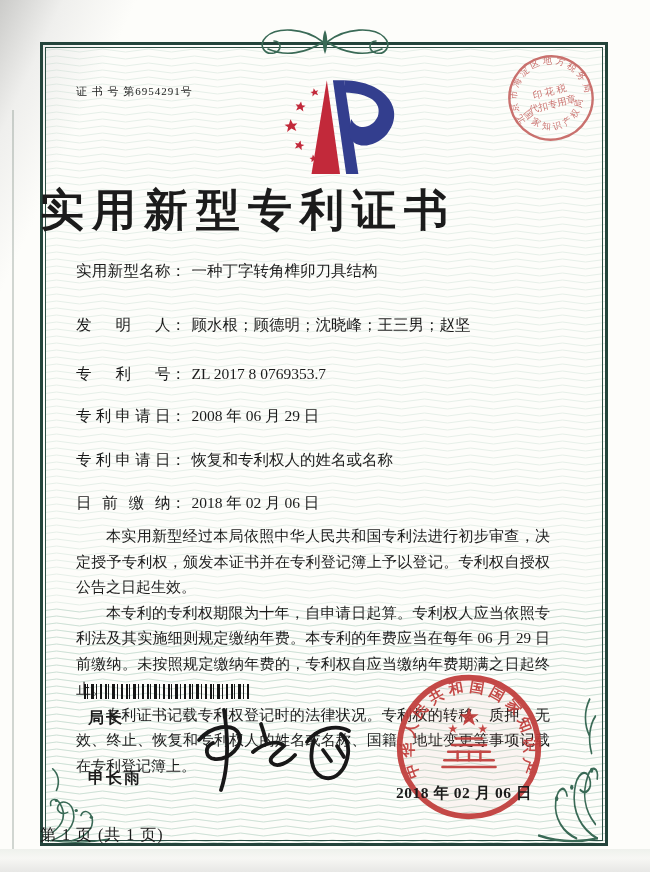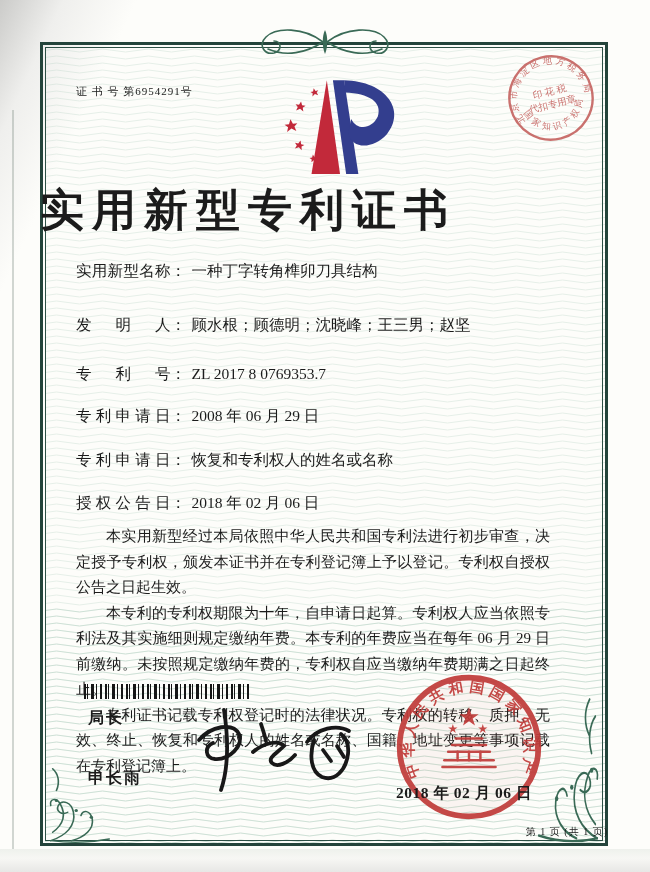--- a/index.html
+++ b/index.html
@@ -40,21 +40,21 @@
       #161616 12px,#161616 13px,transparent 13px,transparent 16px,
       #161616 16px,#161616 18px,transparent 18px,transparent 21px);}
   .signer{position:absolute;left:88px;z-index:3;font-family:"Liberation Sans","DejaVu Sans",sans-serif;
     font-weight:bold;font-size:16px;letter-spacing:2px;}
   .signer-title{top:708px;}
   .signer-name{top:768px;}
   .signature{position:absolute;left:183px;top:700px;width:175px;height:100px;z-index:4;}
   .seal{position:absolute;left:393px;top:671px;width:152px;height:152px;z-index:3;opacity:.92;}
   .issue-date{position:absolute;left:396px;top:783px;z-index:5;font-size:15.5px;font-weight:bold;
     letter-spacing:.5px;white-space:nowrap;}
-  .footer{position:absolute;left:40px;right:42px;top:825px;text-align:right;font-size:10px;
+  .footer{position:absolute;left:40px;right:42px;top:825px;text-align:left;font-size:16px;
     letter-spacing:1px;z-index:3;}
   .tax-stamp{position:absolute;left:503px;top:50px;width:96px;height:96px;z-index:2;
     opacity:.82;transform:rotate(-14deg);}
   .top-ornament{position:absolute;left:50%;top:42px;transform:translate(-50%,-50%);
     width:170px;height:38px;z-index:2;}
   .flourish-bl{position:absolute;left:47px;top:752px;width:66px;height:92px;z-index:2;}
   .flourish-br{position:absolute;right:49px;top:688px;width:66px;height:156px;z-index:2;
     transform:scaleX(-1);}
 </style>
 </head>
@@ -131,21 +131,21 @@
   </svg>
 
   <div class="title">实用新型专利证书</div>
 
   <div class="fields">
     <div class="field f0"><span class="flabel">实用新型名称</span><span class="fcolon">：</span><span>一种丁字转角榫卯刀具结构</span></div>
     <div class="field f1"><span class="flabel">发明人</span><span class="fcolon">：</span><span>顾水根；顾德明；沈晓峰；王三男；赵坚</span></div>
     <div class="field f2"><span class="flabel">专利号</span><span class="fcolon">：</span><span>ZL 2017 8 0769353.7</span></div>
     <div class="field f3"><span class="flabel">专利申请日</span><span class="fcolon">：</span><span>2008 年 06 月 29 日</span></div>
     <div class="field f4"><span class="flabel">专利申请日</span><span class="fcolon">：</span><span>恢复和专利权人的姓名或名称</span></div>
-    <div class="field f5"><span class="flabel">授权公告日</span><span class="fcolon">：</span><span>2018 年 02 月 06 日</span></div>
+    <div class="field f5"><span class="flabel">日前缴纳</span><span class="fcolon">：</span><span>2018 年 02 月 06 日</span></div>
   </div>
 
   <div class="paras">
     <p>本实用新型经过本局依照中华人民共和国专利法进行初步审查，决定授予专利权，颁发本证书并在专利登记簿上予以登记。专利权自授权公告之日起生效。</p>
     <p>本专利的专利权期限为十年，自申请日起算。专利权人应当依照专利法及其实施细则规定缴纳年费。本专利的年费应当在每年 06 月 29 日前缴纳。未按照规定缴纳年费的，专利权自应当缴纳年费期满之日起终止。</p>
     <p>专利证书记载专利权登记时的法律状况。专利权的转移、质押、无效、终止、恢复和专利权人的姓名或名称、国籍、地址变更等事项记载在专利登记簿上。</p>
   </div>
 
   <div class="barcode"></div>
 

